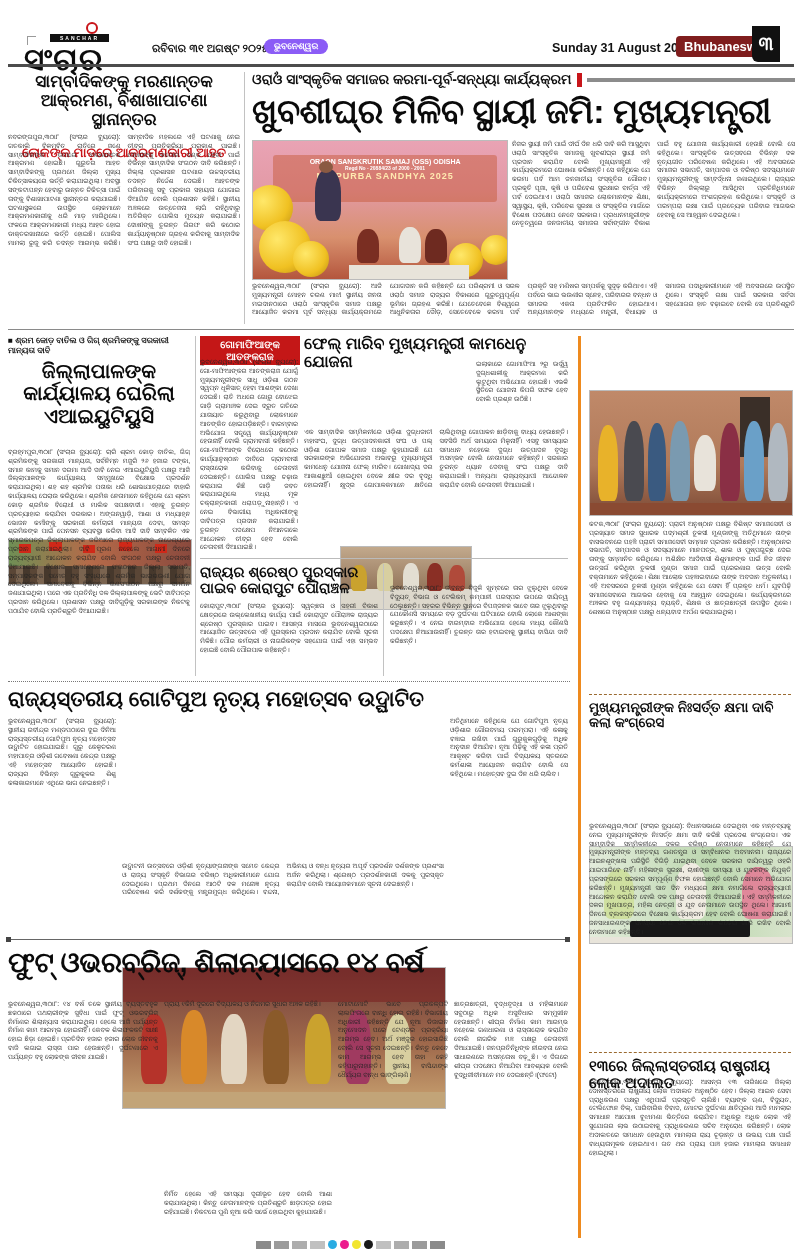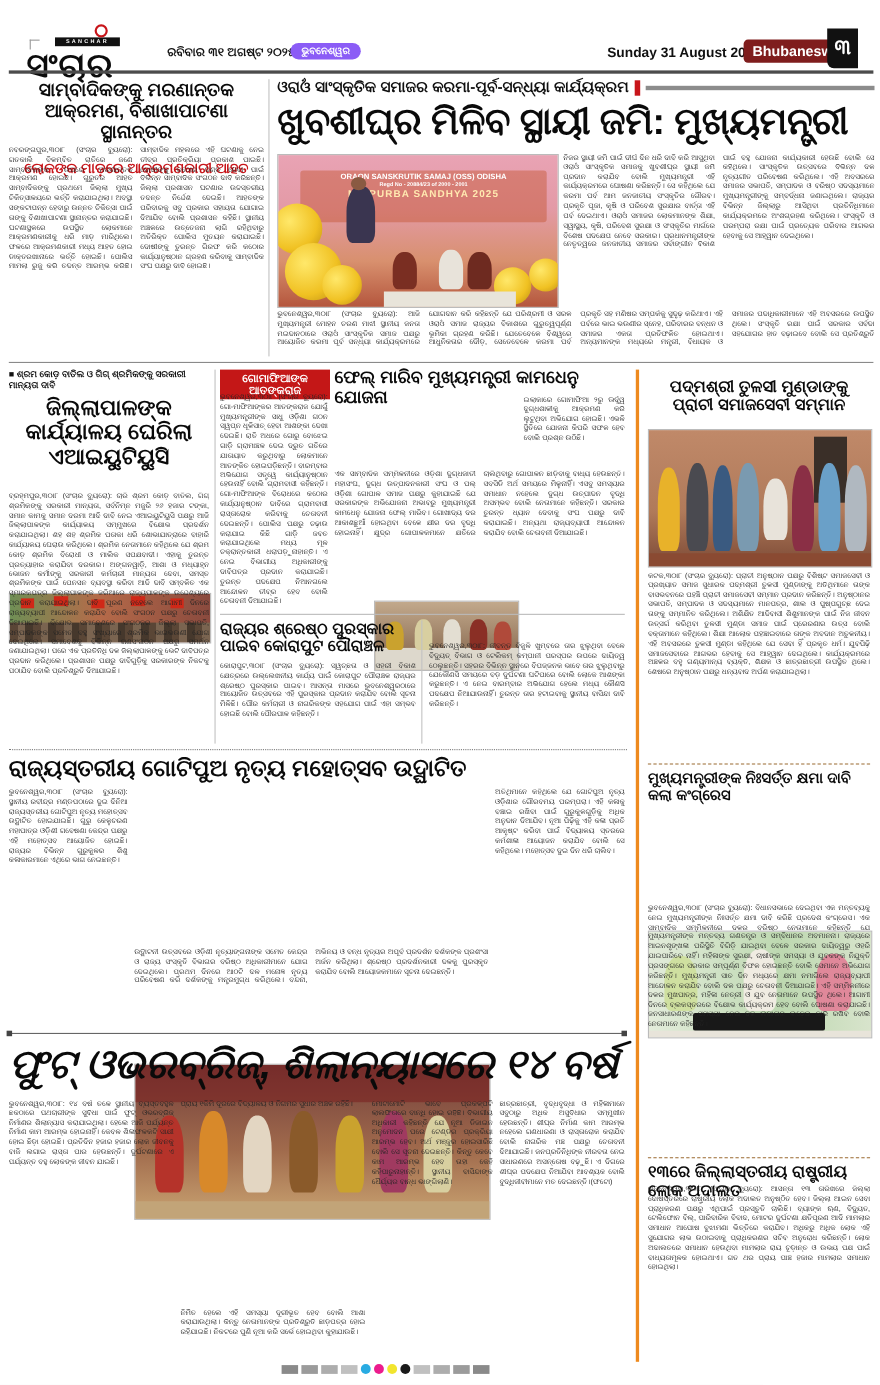--- a/index.html
+++ b/index.html
@@ -173,31 +173,30 @@
     <div class="person" style="left:222px;top:42px;width:26px;height:74px;background:#a03a60;"></div>
     <div class="person" style="left:262px;top:46px;width:26px;height:70px;background:#d8cfa0;"></div>
     <div style="left:0;bottom:0;width:100%;height:16px;background:#c2a478;"></div>
   </div>
   <div class="abs bt" style="left:450px;top:717px;width:118px;height:213px;">ଅତିଥିମାନେ କହିଥିଲେ ଯେ ଗୋଟିପୁଅ ନୃତ୍ୟ ଓଡ଼ିଶାର ଗୌରବମୟ ପରମ୍ପରା। ଏହି କଳାକୁ ବଞ୍ଚାଇ ରଖିବା ପାଇଁ ଗୁରୁକୁଳଗୁଡ଼ିକୁ ଅଧିକ ଅନୁଦାନ ଦିଆଯିବ। ନୂଆ ପିଢ଼ିକୁ ଏହି କଳା ପ୍ରତି ଆକୃଷ୍ଟ କରିବା ପାଇଁ ବିଦ୍ୟାଳୟ ସ୍ତରରେ କର୍ମଶାଳା ଆୟୋଜନ କରାଯିବ ବୋଲି ସେ କହିଥିଲେ। ମହୋତ୍ସବ ଦୁଇ ଦିନ ଧରି ଚାଲିବ।</div>
   <div class="abs bt c2" style="left:122px;top:862px;width:322px;height:68px;">ଉଦ୍ଘାଟନୀ ଉତ୍ସବରେ ଓଡ଼ିଶୀ ନୃତ୍ୟାଙ୍ଗନାଙ୍କ ସମେତ କେନ୍ଦ୍ର ଓ ରାଜ୍ୟ ସଂସ୍କୃତି ବିଭାଗର ବରିଷ୍ଠ ଅଧିକାରୀମାନେ ଯୋଗ ଦେଇଥିଲେ। ପ୍ରଥମ ଦିନରେ ଆଠଟି ଦଳ ମନୋଜ୍ଞ ନୃତ୍ୟ ପରିବେଷଣ କରି ଦର୍ଶକଙ୍କୁ ମନ୍ତ୍ରମୁଗ୍ଧ କରିଥିଲେ। ବନ୍ଦନା, ଅଭିନୟ ଓ ବନ୍ଧ ନୃତ୍ୟର ଅପୂର୍ବ ପ୍ରଦର୍ଶନ ଦର୍ଶକଙ୍କ ପ୍ରଶଂସା ଅର୍ଜନ କରିଥିଲା। ଶ୍ରେଷ୍ଠ ପ୍ରଦର୍ଶନକାରୀ ଦଳକୁ ପୁରସ୍କୃତ କରାଯିବ ବୋଲି ଆୟୋଜକମାନେ ସୂଚନା ଦେଇଛନ୍ତି।</div>
 
   <div class="abs rule" style="left:8px;top:939px;width:560px;background:#666;"></div>
   <div class="abs" style="left:6px;top:937px;width:5px;height:5px;background:#444;"></div>
   <div class="abs" style="left:565px;top:937px;width:5px;height:5px;background:#444;"></div>
-  <div class="abs hl" style="left:8px;top:947px;width:562px;font-size:37px;letter-spacing:-0.5px;font-style:italic;">ଫୁଟ୍ ଓଭରବ୍ରିଜ୍, ଶିଲାନ୍ୟାସରେ ୧୪ ବର୍ଷ</div>
+  <div class="abs hl" style="left:8px;top:947px;width:562px;font-size:28px;letter-spacing:-0.5px;">ଫୁଟ୍ ଓଭରବ୍ରିଜ୍, ଶିଲାନ୍ୟାସରେ ୧୪ ବର୍ଷ</div>
 
   <div class="abs bt" style="left:8px;top:1000px;width:150px;height:236px;">ଭୁବନେଶ୍ୱର,୩୦ା୮: ୧୪ ବର୍ଷ ତଳେ ସ୍ଥାନୀୟ ବ୍ୟସ୍ତବହୁଳ ଛକଠାରେ ପଥଚାରୀଙ୍କ ସୁବିଧା ପାଇଁ ଫୁଟ୍ ଓଭରବ୍ରିଜ୍ ନିର୍ମାଣର ଶିଲାନ୍ୟାସ କରାଯାଇଥିଲା। ହେଲେ ଆଜି ପର୍ଯ୍ୟନ୍ତ ନିର୍ମାଣ କାମ ଆରମ୍ଭ ହୋଇନାହିଁ। କେବଳ ଶିଳାଫଳକଟି ସାକ୍ଷୀ ହୋଇ ଛିଡ଼ା ହୋଇଛି। ପ୍ରତିଦିନ ହଜାର ହଜାର ଲୋକ ଜୀବନକୁ ବାଜି ଲଗାଇ ରାସ୍ତା ପାର ହେଉଛନ୍ତି। ଦୁର୍ଘଟଣାରେ ଏ ପର୍ଯ୍ୟନ୍ତ ବହୁ ଲୋକଙ୍କ ଜୀବନ ଯାଇଛି।</div>
   <div class="abs bt" style="left:164px;top:1000px;width:168px;height:14px;">ପ୍ରାୟ ୧କିମି ଦୂରରେ ବିଦ୍ୟାଳୟ ଓ ନିଗମର ସୁଧାର ଅଞ୍ଚଳ ରହିଛି।</div>
 
   <div class="abs bt" style="left:164px;top:1190px;width:168px;height:46px;">ନିର୍ମିତ ହେଲେ ଏହି ସମସ୍ୟା ଦୂରୀଭୂତ ହେବ ବୋଲି ଆଶା କରାଯାଉଥିଲା। କିନ୍ତୁ ନେତାମାନଙ୍କ ପ୍ରତିଶ୍ରୁତି ଛାଡ଼ପତ୍ର ହୋଇ ରହିଯାଇଛି। ନିକଟରେ ପୁଣି ନୂଆ କରି ସର୍ଭେ ହୋଇଥିବା କୁହାଯାଉଛି।</div>
   <div class="abs bt" style="left:338px;top:1000px;width:110px;height:236px;">ମୋଟାମୋଟି ଭାବେ ପ୍ରକଳ୍ପଟି ଲାଲଫିତାରେ ବାନ୍ଧି ହୋଇ ରହିଛି। ବିଭାଗୀୟ ଅଧିକାରୀ କହିଛନ୍ତି ଯେ ନୂଆ ଡିଜାଇନ ଅନୁମୋଦନ ପରେ ଟେଣ୍ଡର ପ୍ରକ୍ରିୟା ଆରମ୍ଭ ହେବ। ଅର୍ଥ ମଞ୍ଜୁର ହୋଇସାରିଛି ବୋଲି ସେ ସୂଚନା ଦେଇଛନ୍ତି। କିନ୍ତୁ କେବେ କାମ ଆରମ୍ଭ ହେବ ତାହା କେହି କହିପାରୁନାହାନ୍ତି। ସ୍ଥାନୀୟ ବାସିନ୍ଦାଙ୍କ ଧୈର୍ଯ୍ୟର ବାନ୍ଧ ଭାଙ୍ଗିଲାଣି।</div>
   <div class="abs bt" style="left:454px;top:1000px;width:114px;height:236px;">ଛାତ୍ରଛାତ୍ରୀ, ବୃଦ୍ଧବୃଦ୍ଧା ଓ ମହିଳାମାନେ ସବୁଠାରୁ ଅଧିକ ଅସୁବିଧାର ସମ୍ମୁଖୀନ ହେଉଛନ୍ତି। ଶୀଘ୍ର ନିର୍ମାଣ କାମ ଆରମ୍ଭ ନହେଲେ ଗଣଧାରଣା ଓ ରାସ୍ତାରୋକ କରାଯିବ ବୋଲି ନାଗରିକ ମଞ୍ଚ ପକ୍ଷରୁ ଚେତାବନୀ ଦିଆଯାଇଛି। ଜନପ୍ରତିନିଧିଙ୍କ ନୀରବତା ନେଇ ସାଧାରଣରେ ଅସନ୍ତୋଷ ବଢ଼ୁଛି। ଏ ଦିଗରେ ଶୀଘ୍ର ପଦକ୍ଷେପ ନିଆଯିବା ଆବଶ୍ୟକ ବୋଲି ବୁଦ୍ଧିଜୀବୀମାନେ ମତ ଦେଇଛନ୍ତି।(ଫଟୋ)</div>
 
   <div class="abs" style="left:578px;top:336px;width:217px;height:902px;border-left:3px solid #ee8a1e;">
-    <div class="abs hl ctr" style="left:8px;top:8px;width:202px;font-size:15px;">ପଦ୍ମଶ୍ରୀ ତୁଳସୀ ମୁଣ୍ଡାଙ୍କୁ ପ୍ରାଚୀ ସମାଜସେବୀ ସମ୍ମାନ</div>
     <div class="abs ph ph-tulsi" style="left:8px;top:54px;width:202px;height:124px;">
       <div style="left:150px;top:6px;width:30px;height:60px;background:#3a2f28;"></div>
       <div class="person" style="left:8px;top:34px;width:20px;height:76px;background:#e8b22a;"></div>
       <div class="person" style="left:34px;top:30px;width:20px;height:80px;background:#4a4a50;"></div>
       <div class="person" style="left:58px;top:32px;width:18px;height:78px;background:#3a5a80;"></div>
       <div class="person" style="left:80px;top:30px;width:20px;height:80px;background:#7a9ab0;"></div>
       <div class="person" style="left:104px;top:44px;width:22px;height:56px;background:#e8e3da;"></div>
       <div class="person" style="left:130px;top:32px;width:20px;height:78px;background:#8a2f45;"></div>
       <div class="person" style="left:154px;top:30px;width:20px;height:80px;background:#6aa0c8;"></div>
       <div class="person" style="left:178px;top:32px;width:20px;height:78px;background:#b0b8c0;"></div>

